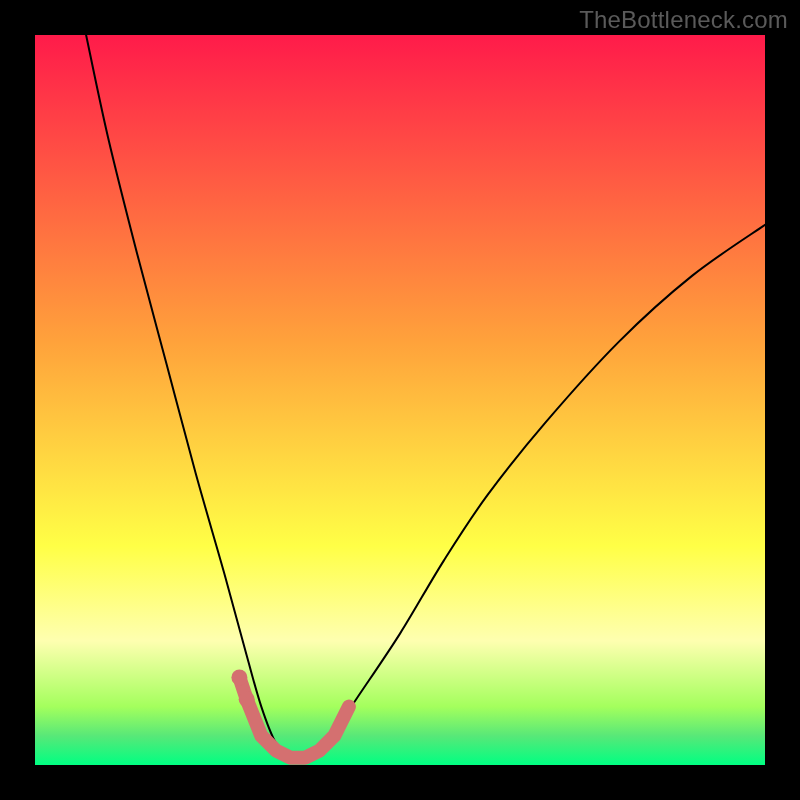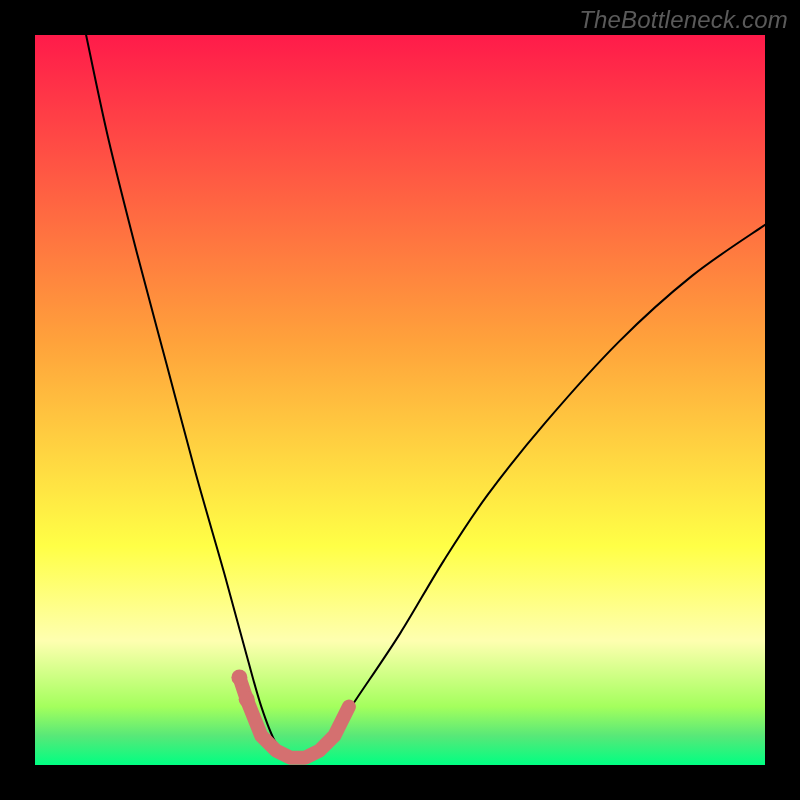--- a/index.html
+++ b/index.html
@@ -4,21 +4,20 @@
 <style>
   * { margin: 0; padding: 0; box-sizing: border-box; }
   html, body { width: 800px; height: 800px; overflow: hidden; }
   body { background: #000; font-family: Arial, Helvetica, sans-serif; position: relative; }
 
   .frame {
     position: absolute;
     left: 0; top: 0;
     width: 800px; height: 598px;
     background: #000;
-    font-style: italic;
   }
 
   .watermark {
     position: absolute;
     top: 6px; right: 12px;
     font-size: 24px;
     font-weight: 500;
     color: #5a5a5a;
     letter-spacing: 0.2px;
   }

